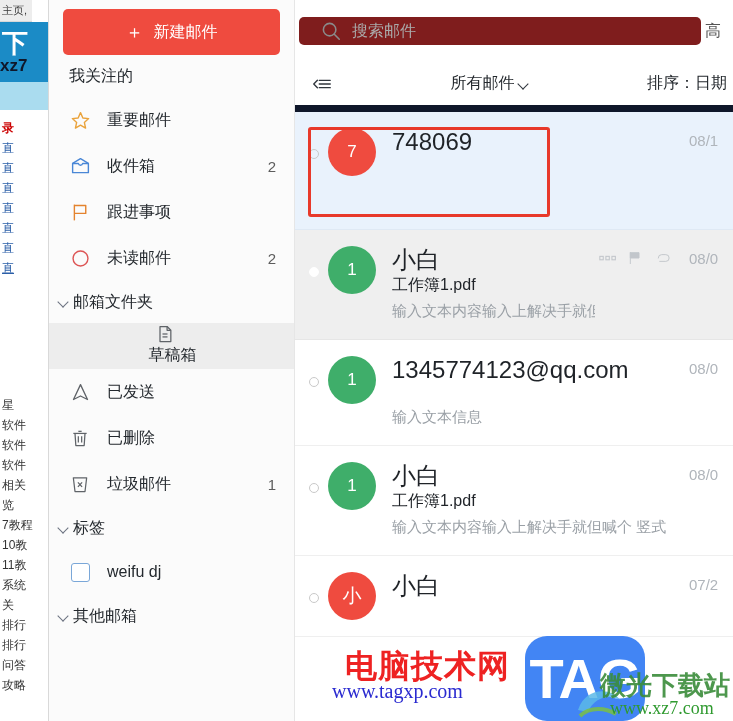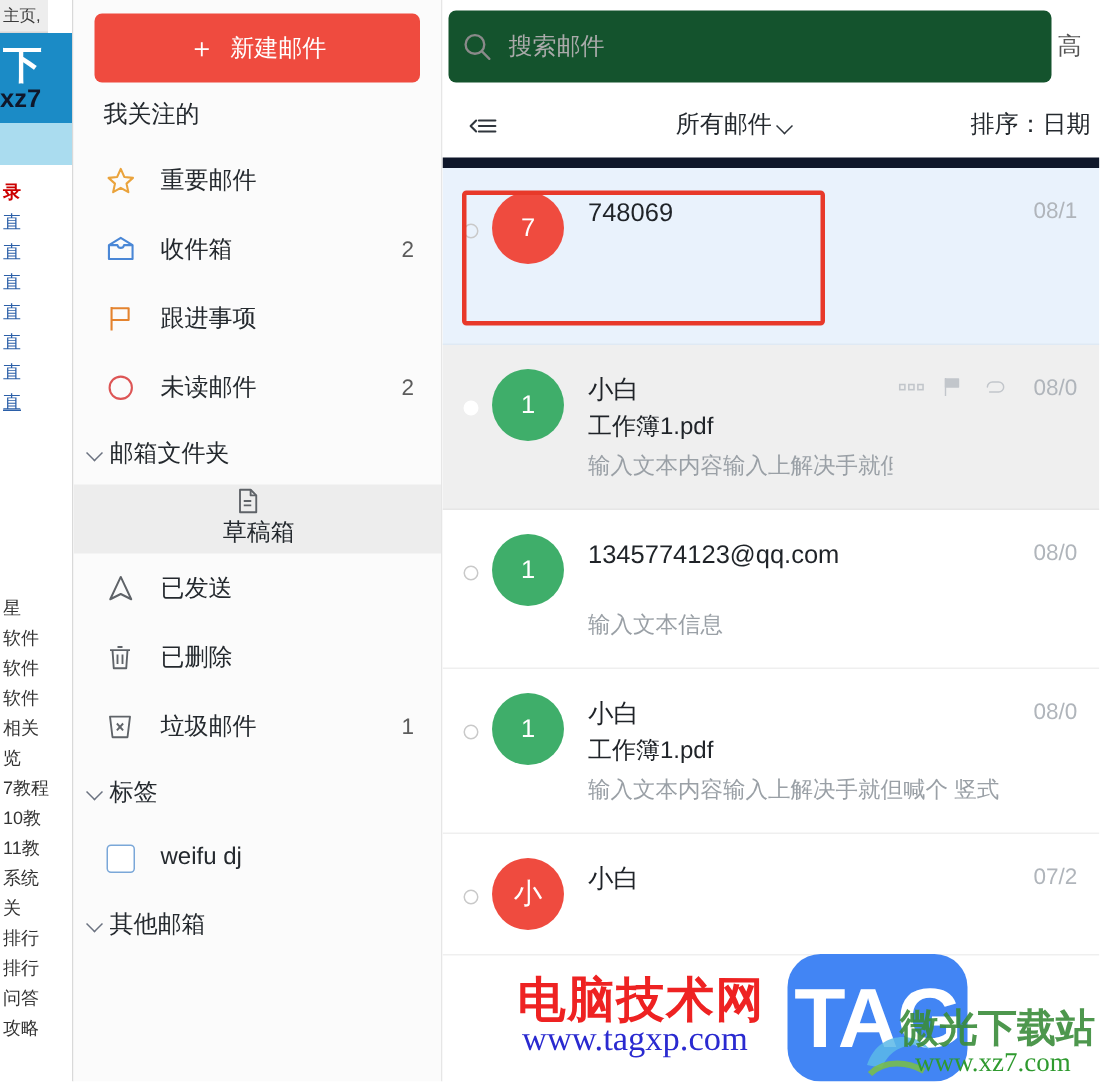--- a/index.html
+++ b/index.html
@@ -103,22 +103,22 @@
   
   .listpane {
     flex: 1; height: 721px; position: relative;
     background: #ffffff; overflow: hidden;
   }
   .searchrow {
     height: 62px; display: flex; align-items: center;
     padding: 0 6px 0 4px;
   }
   .searchbox {
-    flex: 1; height: 48px; background: #14532d; border-radius: 5px;
-    display: flex; align-items: center; padding: 0 8px; cursor: text;
+    flex: 1; height: 28px; background: #7f1d1d; border-radius: 5px;
+    display: flex; align-items: center; padding: 0 21px; cursor: text;
   }
   .search-ico { width: 22px; height: 22px; margin-right: 10px; flex: none; }
   .search-ph { font-size: 16px; color: #aaaaaa; }
   .search-tail {
     width: 26px; font-size: 16px; color: #555; overflow: hidden;
     white-space: nowrap; padding-left: 4px;
   }
   .toolbar {
     height: 50px; display: flex; align-items: center;
     border-bottom: 7px solid #0f172a; padding: 0 4px 0 16px;
@@ -156,21 +156,21 @@
   }
   .readdot.filled { background: #ffffff; border-color: #ffffff; }
   .avatar {
     width: 48px; height: 48px; border-radius: 50%; flex: none;
     display: flex; align-items: center; justify-content: center;
     color: #ffffff; font-size: 17px; margin-right: 16px;
   }
   .avatar.small-txt { font-size: 19px; }
   .mailbody { flex: 1; min-width: 0; padding-top: 1px; }
   .sender {
-    font-size: 17px; color: #1f2328; white-space: nowrap;
+    font-size: 24px; color: #1f2328; white-space: nowrap;
     overflow: hidden; line-height: 26px;
   }
   .subject {
     font-size: 16px; color: #1f2328; white-space: nowrap;
     overflow: hidden; line-height: 24px;
   }
   .preview {
     font-size: 15px; color: #9aa0a6; white-space: nowrap;
     overflow: hidden; line-height: 24px; margin-top: 2px;
   }
@@ -194,22 +194,22 @@
   }
 
   
   .wm { position: absolute; pointer-events: none; user-select: none; }
   .wm-cn {
     left: 345px; top: 645px;
     font-size: 32px; font-weight: bold; color: #ee2222;
     letter-spacing: 1px; white-space: nowrap;
   }
   .wm-url {
-    left: 348px; top: 680px;
-    font-size: 23px; color: #2a2ad0; white-space: nowrap;
+    left: 332px; top: 680px;
+    font-size: 20px; color: #2a2ad0; white-space: nowrap;
     font-family: "Liberation Serif", "DejaVu Serif", serif;
   }
   .wm-tag {
     left: 525px; top: 636px; width: 120px; height: 85px;
     background: #4285f4; border-radius: 22px;
     display: flex; align-items: center; justify-content: center;
     color: #ffffff; font-size: 56px; font-weight: bold; letter-spacing: -1px;
   }
   .wm-xz {
     left: 600px; top: 668px;

